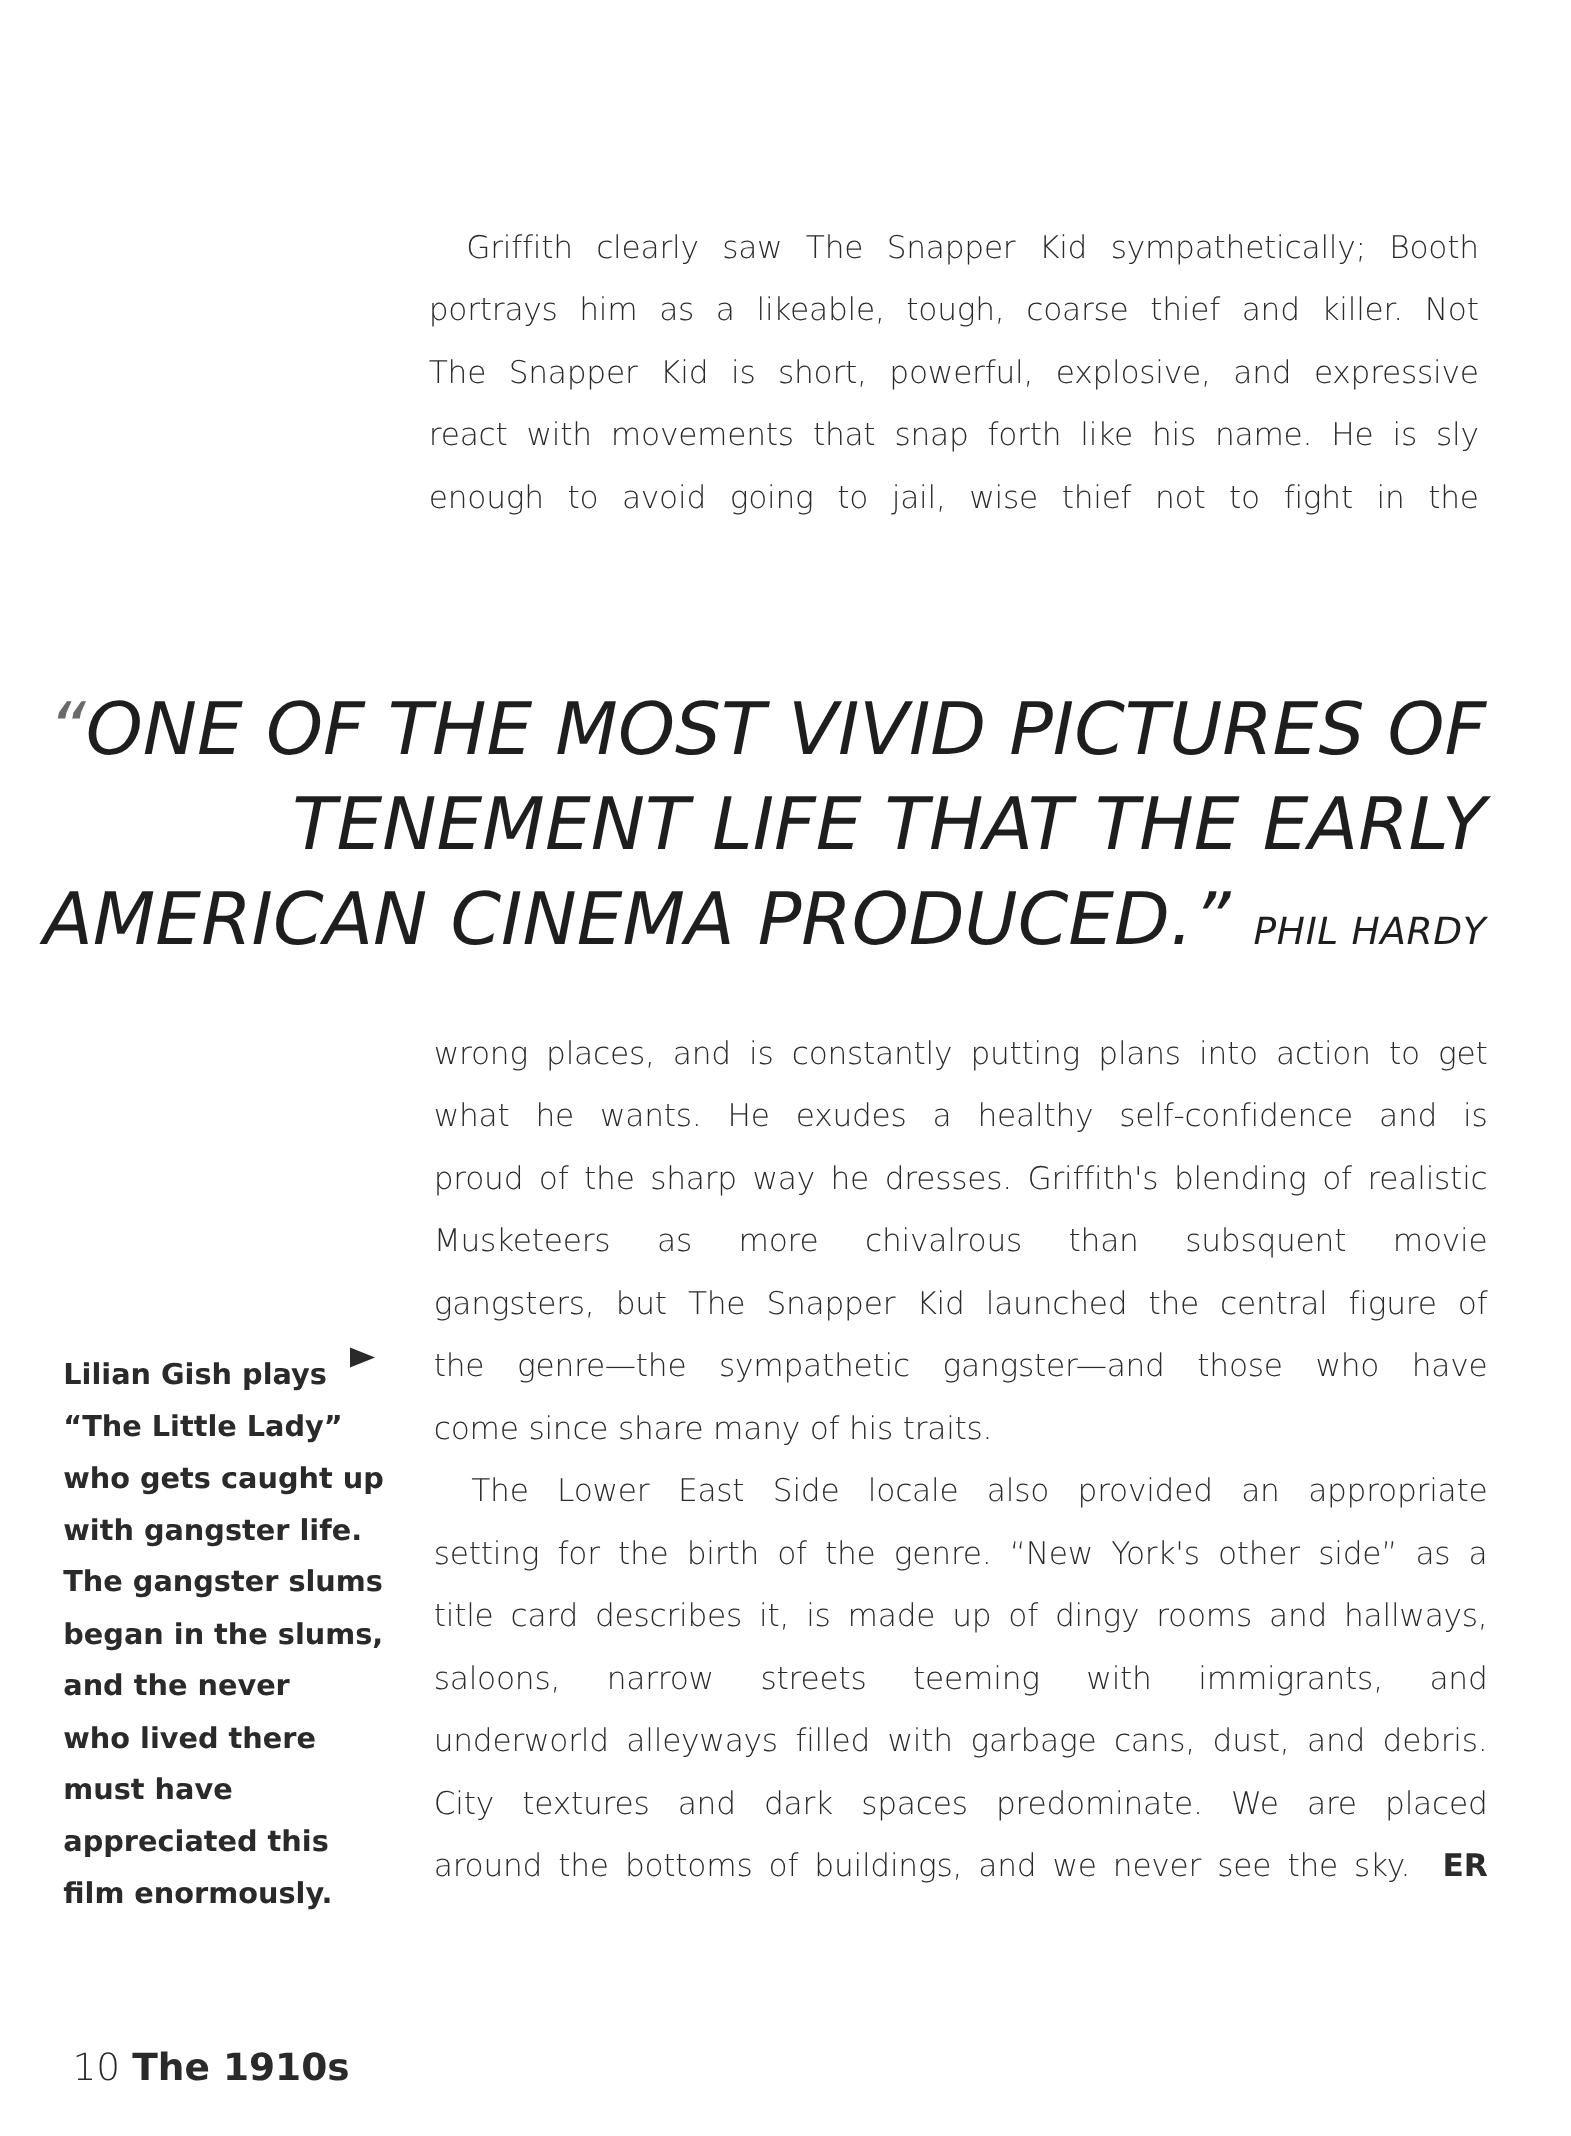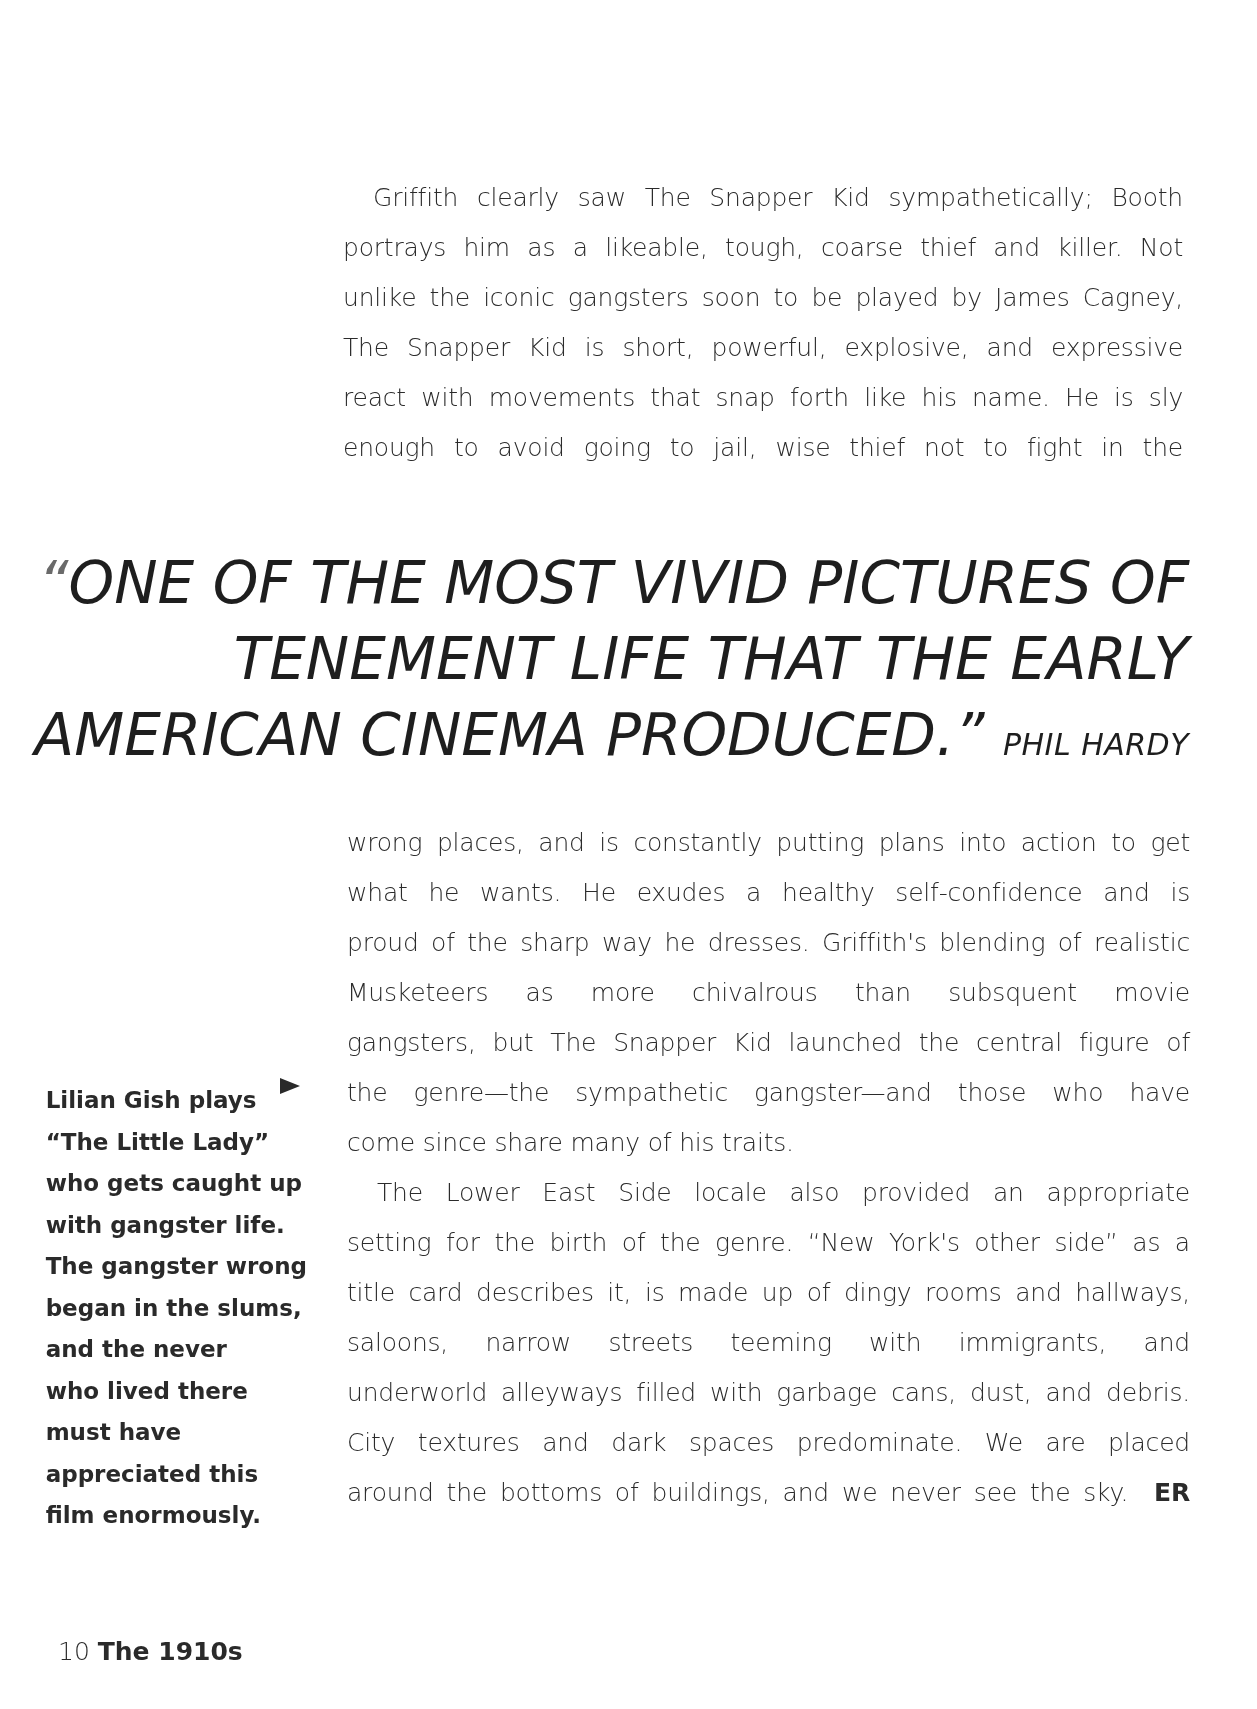--- a/index.html
+++ b/index.html
@@ -12,33 +12,32 @@
   #col-top { left: 343px; top: 173px; width: 840px; }
   #col-bottom { left: 347px; top: 818px; width: 843px; }
   .pull-quote { position: absolute; right: 68px; font-style: italic; font-size: 58px; line-height: 76px; color: #1e1e1e; text-align: left; letter-spacing: 0px; font-weight: 300; white-space: nowrap; }
   #pq1 { top: 545px; }
   #pq2 { top: 621px; }
   #pq3 { top: 697px; }
   .pq-open { color: #6a6a6a; }
   .pq-author { font-size: 30px; font-style: italic; letter-spacing: 0.5px; }
   .caption { position: absolute; right: 950px; top: 1080px; text-align: left; font-family: "DejaVu Sans", sans-serif; font-weight: bold; font-size: 23px; line-height: 41.5px; color: #2a2a2a; white-space: nowrap; }
   .caption-arrow { position: absolute; left: 280px; top: 1078px; width: 0; height: 0; border-top: 8px solid transparent; border-bottom: 8px solid transparent; border-left: 20px solid #2a2a2a; }
-  .folio { position: absolute; left: 58px; top: 1637px; font-size: 25px; color: #2a2a2a; }
+  .folio { position: absolute; left: 58px; top: 1637px; font-size: 30px; color: #2a2a2a; }
   .folio .num { font-weight: 300; }
   .folio .sec { font-weight: bold; }
   .sig { font-weight: bold; font-family: "DejaVu Sans", sans-serif; }
 </style>
 </head>
 <body>
 
 <div id="col-top" class="body-text">
   <p>
     <span class="line indent">Griffith clearly saw The Snapper Kid sympathetically; Booth</span>
     <span class="line">portrays him as a likeable, tough, coarse thief and killer. Not</span>
-    <span class="line">unlike the iconic gangsters soon to be played by James Cagney,</span>
     <span class="line">The Snapper Kid is short, powerful, explosive, and expressive</span>
     <span class="line">react with movements that snap forth like his name. He is sly</span>
     <span class="line">enough to avoid going to jail, wise thief not to fight in the</span>
   </p>
 </div>
 
 <div class="pull-quote" id="pq1"><span class="pq-open">“</span><span>ONE OF THE MOST VIVID PICTURES OF</span></div>
 <div class="pull-quote" id="pq2"><span>TENEMENT LIFE THAT THE EARLY</span></div>
 <div class="pull-quote" id="pq3"><span>AMERICAN CINEMA PRODUCED.”</span> <span class="pq-author">PHIL HARDY</span></div>
 
@@ -62,21 +61,21 @@
     <span class="line" style="text-align-last: justify;"><span>around the bottoms of buildings, and we never see the sky.</span>&nbsp;&nbsp;<span class="sig">ER</span></span>
   </p>
 </div>
 
 <div class="caption-arrow"></div>
 <div class="caption">
   <div>Lilian Gish plays</div>
   <div>“The Little Lady”</div>
   <div>who gets caught up</div>
   <div>with gangster life.</div>
-  <div>The gangster wrong</div>
+  <div>The gangster slums</div>
   <div>began in the slums,</div>
   <div>and the never</div>
   <div>who lived there</div>
   <div>must have</div>
   <div>appreciated this</div>
   <div>film enormously.</div>
 </div>
 
 <div class="folio">
   <span class="num">10</span>

